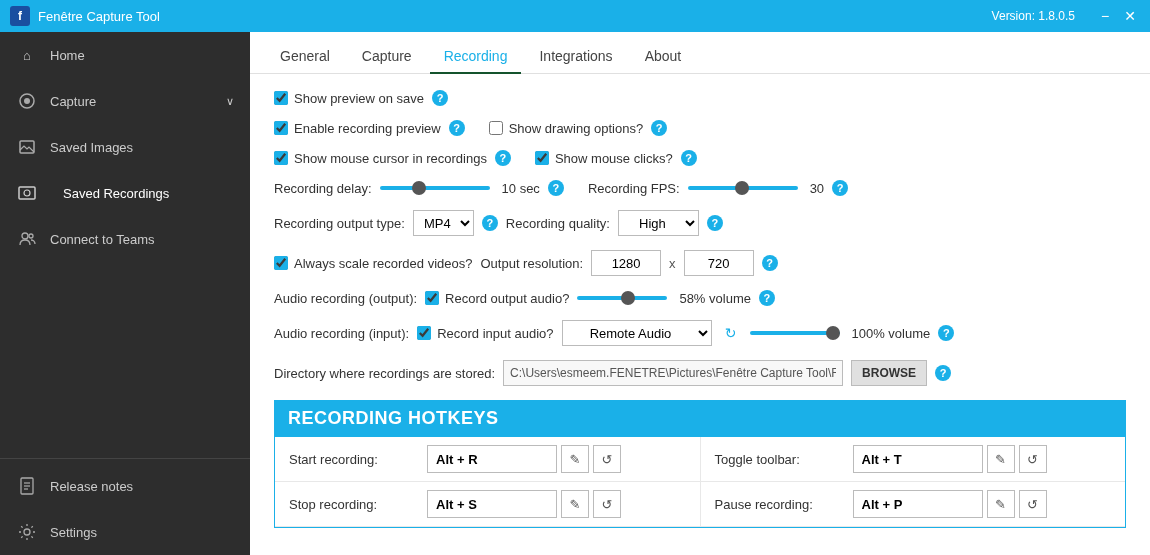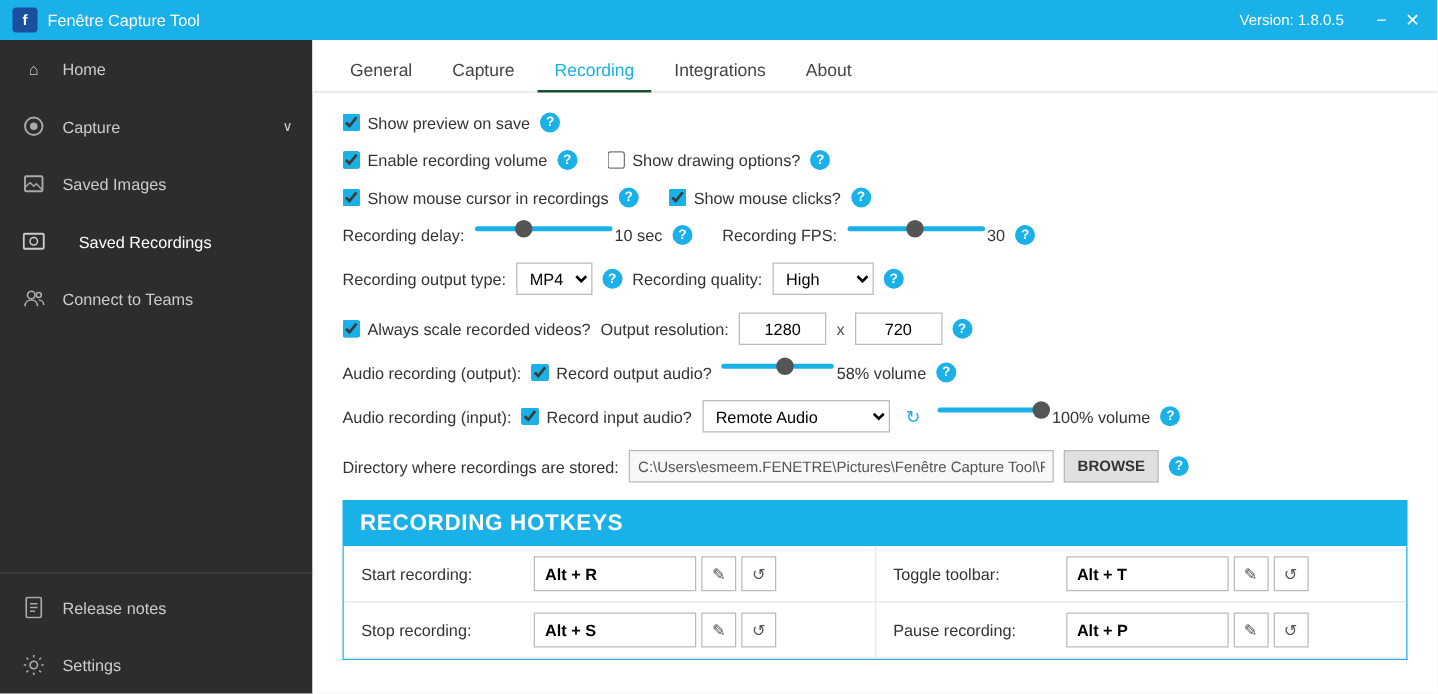--- a/index.html
+++ b/index.html
@@ -130,21 +130,22 @@
       align-items: center;
       justify-content: center;
       cursor: pointer;
       font-weight: bold;
       flex-shrink: 0;
     }
 
     
     .slider-wrap {
       display: flex;
-      gap: 2px;
+      align-items: center;
+      gap: 12px;
     }
     input[type=range] {
       -webkit-appearance: none;
       height: 4px;
       background: #1ab0e8;
       border-radius: 2px;
       cursor: pointer;
       outline: none;
     }
     input[type=range]::-webkit-slider-thumb {
@@ -157,20 +158,21 @@
 
     
     select {
       height: 26px;
       padding: 0 6px;
       border: 1px solid #bbb;
       background: white;
       font-size: 13px;
       cursor: pointer;
       outline: none;
+      text-align: center;
     }
 
     
     .text-input {
       height: 26px;
       padding: 0 6px;
       border: 1px solid #bbb;
       font-size: 13px;
       outline: none;
       width: 70px;
@@ -375,21 +377,21 @@
         <div class="cb-wrap">
           <input type="checkbox" checked="" style="">
           <span class="setting-label">Show preview on save</span>
         </div>
         <div class="help-icon">?</div>
       </div>
 
       <div class="setting-row">
         <div class="cb-wrap">
           <input type="checkbox" checked="" style="">
-          <span class="setting-label">Enable recording volume</span>
+          <span class="setting-label">Enable recording preview</span>
         </div>
         <div class="help-icon">?</div>
         <div class="cb-wrap" style="margin-left: 16px;">
           <input type="checkbox" style="">
           <span class="setting-label">Show drawing options?</span>
         </div>
         <div class="help-icon">?</div>
       </div>
 
       <div class="setting-row">

